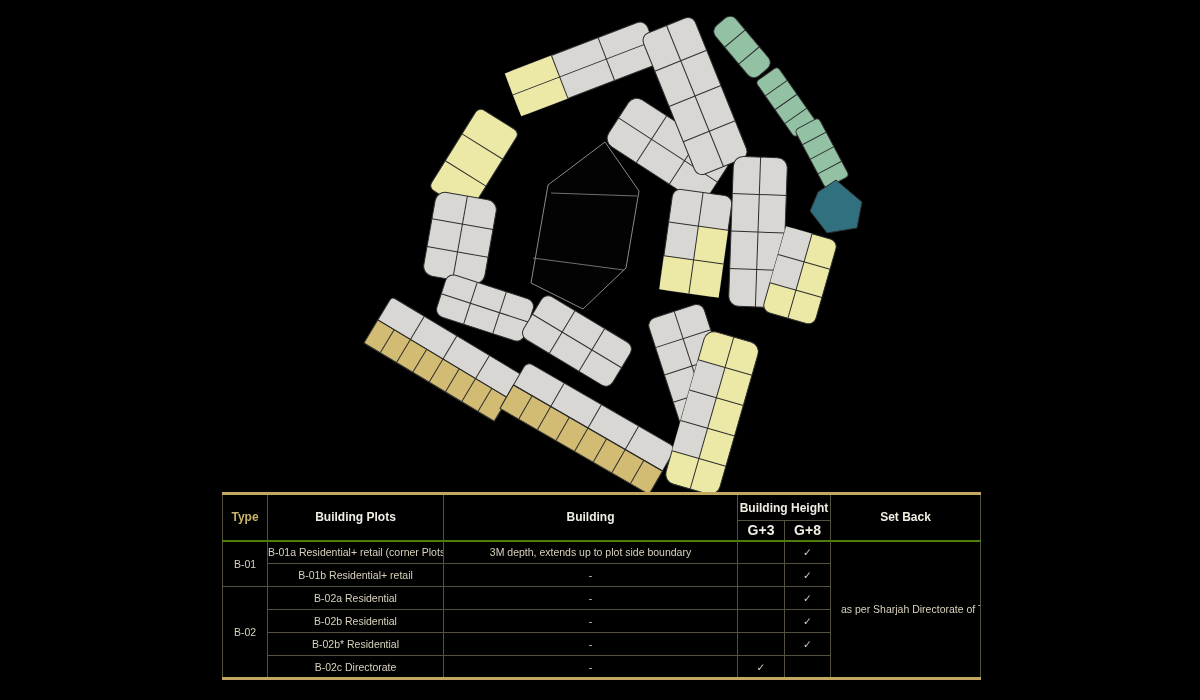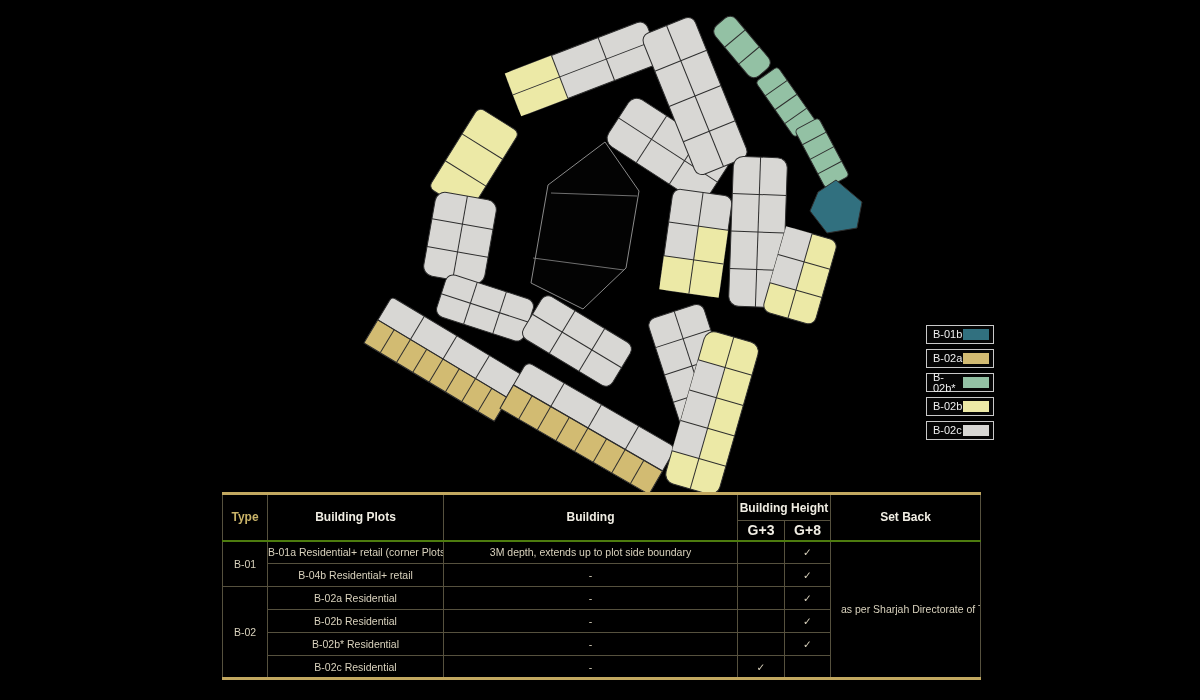--- a/index.html
+++ b/index.html
@@ -173,42 +173,20 @@
         <line x1="16.5" y1="-13.5" x2="16.5" y2="13.5" stroke="#2e2e2e"></line>
       </g>
       <polygon points="818,192 836,180 862,202 857,228 827,233 810,211" fill="#31707f" stroke="#2e2e2e"></polygon>
       <g>
         <polygon points="605,142 639,191 626,268 583,309 531,283 548,185" fill="#030303" stroke="#8a8a8a" stroke-width="1"></polygon>
         <line x1="551" y1="193" x2="637" y2="196" stroke="#8a8a8a" stroke-width="0.8"></line>
         <line x1="533" y1="258" x2="624" y2="270" stroke="#8a8a8a" stroke-width="0.8"></line>
       </g>
     </svg>
 
-  <div id="legend">
-    <div class="legend-item">
-      <span class="legend-label">B-01b</span>
-      <span class="legend-swatch" style="background: rgb(49, 112, 127);"></span>
-    </div>
-    <div class="legend-item">
-      <span class="legend-label">B-02a</span>
-      <span class="legend-swatch" style="background: rgb(210, 187, 114);"></span>
-    </div>
-    <div class="legend-item">
-      <span class="legend-label">B-02b*</span>
-      <span class="legend-swatch" style="background: rgb(147, 193, 164);"></span>
-    </div>
-    <div class="legend-item">
-      <span class="legend-label">B-02b</span>
-      <span class="legend-swatch" style="background: rgb(236, 233, 166);"></span>
-    </div>
-    <div class="legend-item">
-      <span class="legend-label">B-02c</span>
-      <span class="legend-swatch" style="background: rgb(216, 215, 212);"></span>
-    </div>
-  </div>
 
   <table id="spec-table">
     <colgroup>
       <col style="width:45px">
         <col style="width:176px">
         <col style="width:294px">
       <col style="width:47px">
         <col style="width:46px">
         <col style="width:150px">
     </colgroup>
@@ -228,21 +206,21 @@
     <tbody>
       <tr>
         <td rowspan="2" class="group-cell">B-01</td>
         <td>B-01a Residential+ retail (corner Plots)</td>
         <td>3M depth, extends up to plot side boundary</td>
         <td class="check-cell"></td>
         <td class="check-cell">✓</td>
         <td rowspan="6" class="setback-cell">as per Sharjah Directorate of Town Planning &amp; Survey requirements</td>
       </tr>
       <tr>
-        <td>B-04b Residential+ retail</td>
+        <td>B-01b Residential+ retail</td>
         <td>-</td>
         <td class="check-cell"></td>
         <td class="check-cell">✓</td>
       </tr>
       <tr>
         <td rowspan="4" class="group-cell">B-02</td>
         <td>B-02a Residential</td>
         <td>-</td>
         <td class="check-cell"></td>
         <td class="check-cell">✓</td>
@@ -253,20 +231,20 @@
         <td class="check-cell"></td>
         <td class="check-cell">✓</td>
       </tr>
       <tr>
         <td>B-02b* Residential</td>
         <td>-</td>
         <td class="check-cell"></td>
         <td class="check-cell">✓</td>
       </tr>
       <tr>
-        <td>B-02c Residential</td>
+        <td>B-02c Directorate</td>
         <td>-</td>
         <td class="check-cell">✓</td>
         <td class="check-cell"></td>
       </tr>
     </tbody>
   </table>
 </div>
 
 </body></html>

